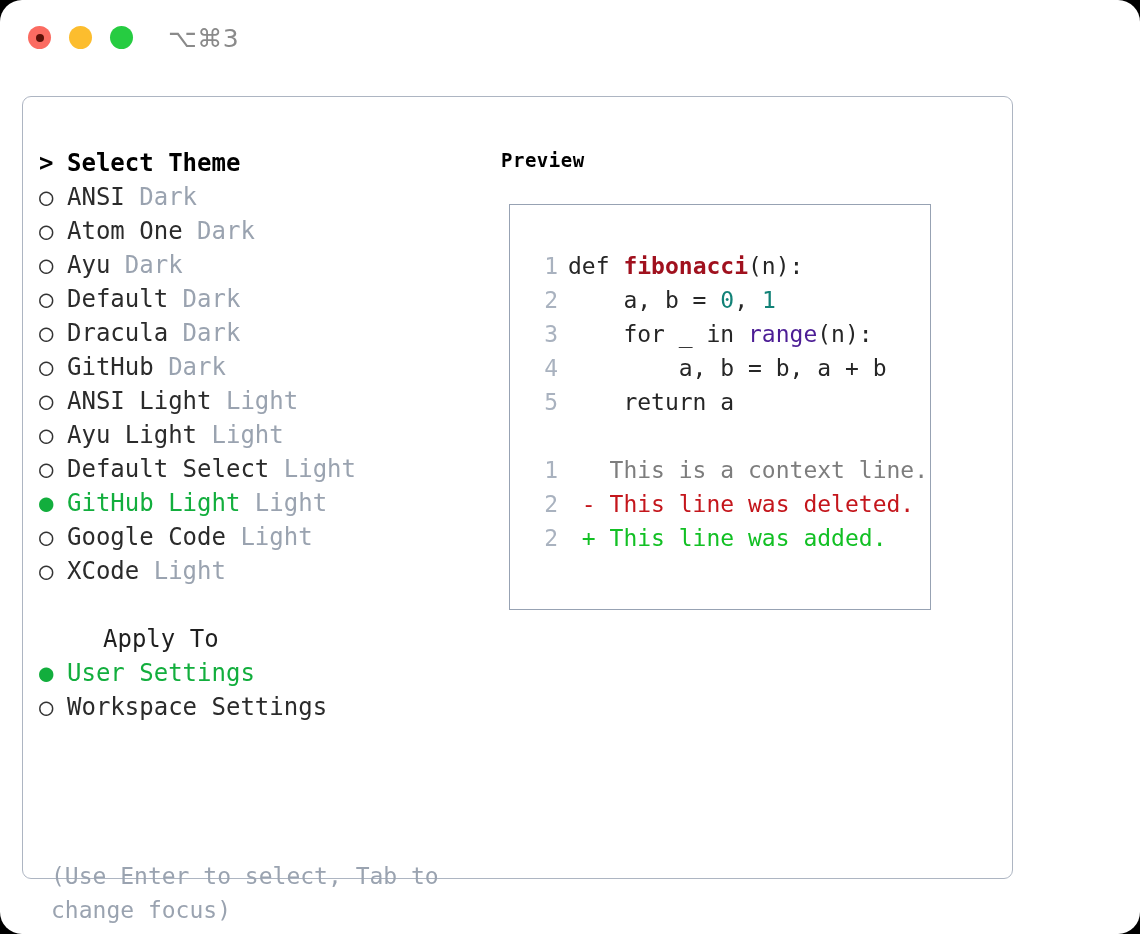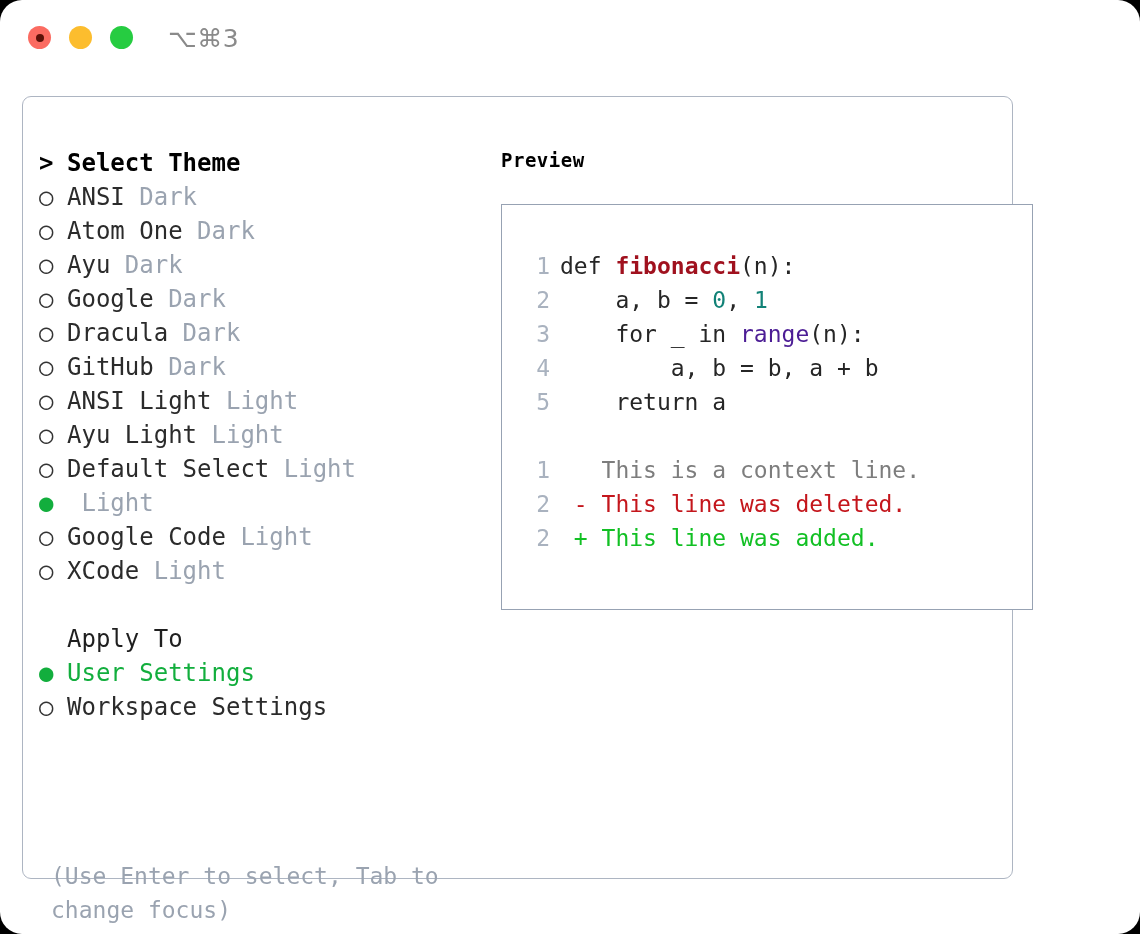--- a/index.html
+++ b/index.html
@@ -112,20 +112,21 @@
   .list-header {
     font-weight: bold;
     color: #000000;
   }
   .label       { color: #2b2b2b; }
   .label.sel   { color: #12ae3d; }
   .cat         { color: #9aa3b0; }
 
   .section-title {
     color: #1f1f1f;
+    margin-left: 36px;
   }
 
   #hint {
     position: absolute;
     left: 28px;
     top: 762px;
     width: 420px;
     font-size: 23px;
     line-height: 34px;
     color: #9aa3b0;
@@ -140,23 +141,23 @@
     width: 500px;
   }
   #preview-title {
     font-size: 19px;
     color: #000000;
     font-weight: bold;
     letter-spacing: 0.5px;
   }
   #preview-box {
     position: absolute;
-    left: 0;
+    left: 8px;
     top: 55px;
-    width: 532px;
+    width: 422px;
     height: 406px;
     border: 1.6px solid #97a2b3;
     box-sizing: border-box;
     background: #ffffff;
   }
   #code {
     position: absolute;
     left: 22px;
     top: 44px;
     font-size: 23px;
@@ -200,27 +201,27 @@
     <div id="left-col">
 
       <div class="row">
         <span class="marker list-header">&gt;</span><span class="list-header">Select Theme</span>
       </div>
 
       <div id="theme-items">
           <div class="row"><span class="marker bullet-off">○</span><span class="label">ANSI</span><span class="cat"> Dark</span></div>
           <div class="row"><span class="marker bullet-off">○</span><span class="label">Atom One</span><span class="cat"> Dark</span></div>
           <div class="row"><span class="marker bullet-off">○</span><span class="label">Ayu</span><span class="cat"> Dark</span></div>
-          <div class="row"><span class="marker bullet-off">○</span><span class="label">Google</span><span class="cat"> Dark</span></div>
+          <div class="row"><span class="marker bullet-off">○</span><span class="label">Default</span><span class="cat"> Dark</span></div>
           <div class="row"><span class="marker bullet-off">○</span><span class="label">Dracula</span><span class="cat"> Dark</span></div>
           <div class="row"><span class="marker bullet-off">○</span><span class="label">GitHub</span><span class="cat"> Dark</span></div>
           <div class="row"><span class="marker bullet-off">○</span><span class="label">ANSI Light</span><span class="cat"> Light</span></div>
           <div class="row"><span class="marker bullet-off">○</span><span class="label">Ayu Light</span><span class="cat"> Light</span></div>
           <div class="row"><span class="marker bullet-off">○</span><span class="label">Default Select</span><span class="cat"> Light</span></div>
-          <div class="row"><span class="marker bullet-on">●</span><span class="cat"> Light</span></div>
+          <div class="row"><span class="marker bullet-on">●</span><span class="label sel">GitHub Light</span><span class="cat"> Light</span></div>
           <div class="row"><span class="marker bullet-off">○</span><span class="label">Google Code</span><span class="cat"> Light</span></div>
           <div class="row"><span class="marker bullet-off">○</span><span class="label">XCode</span><span class="cat"> Light</span></div>
         </div>
 
       <div class="row" style="height:34px;">&nbsp;</div>
 
       <div class="row">
         <span class="marker"> </span><span class="section-title">Apply To</span>
       </div>
 

